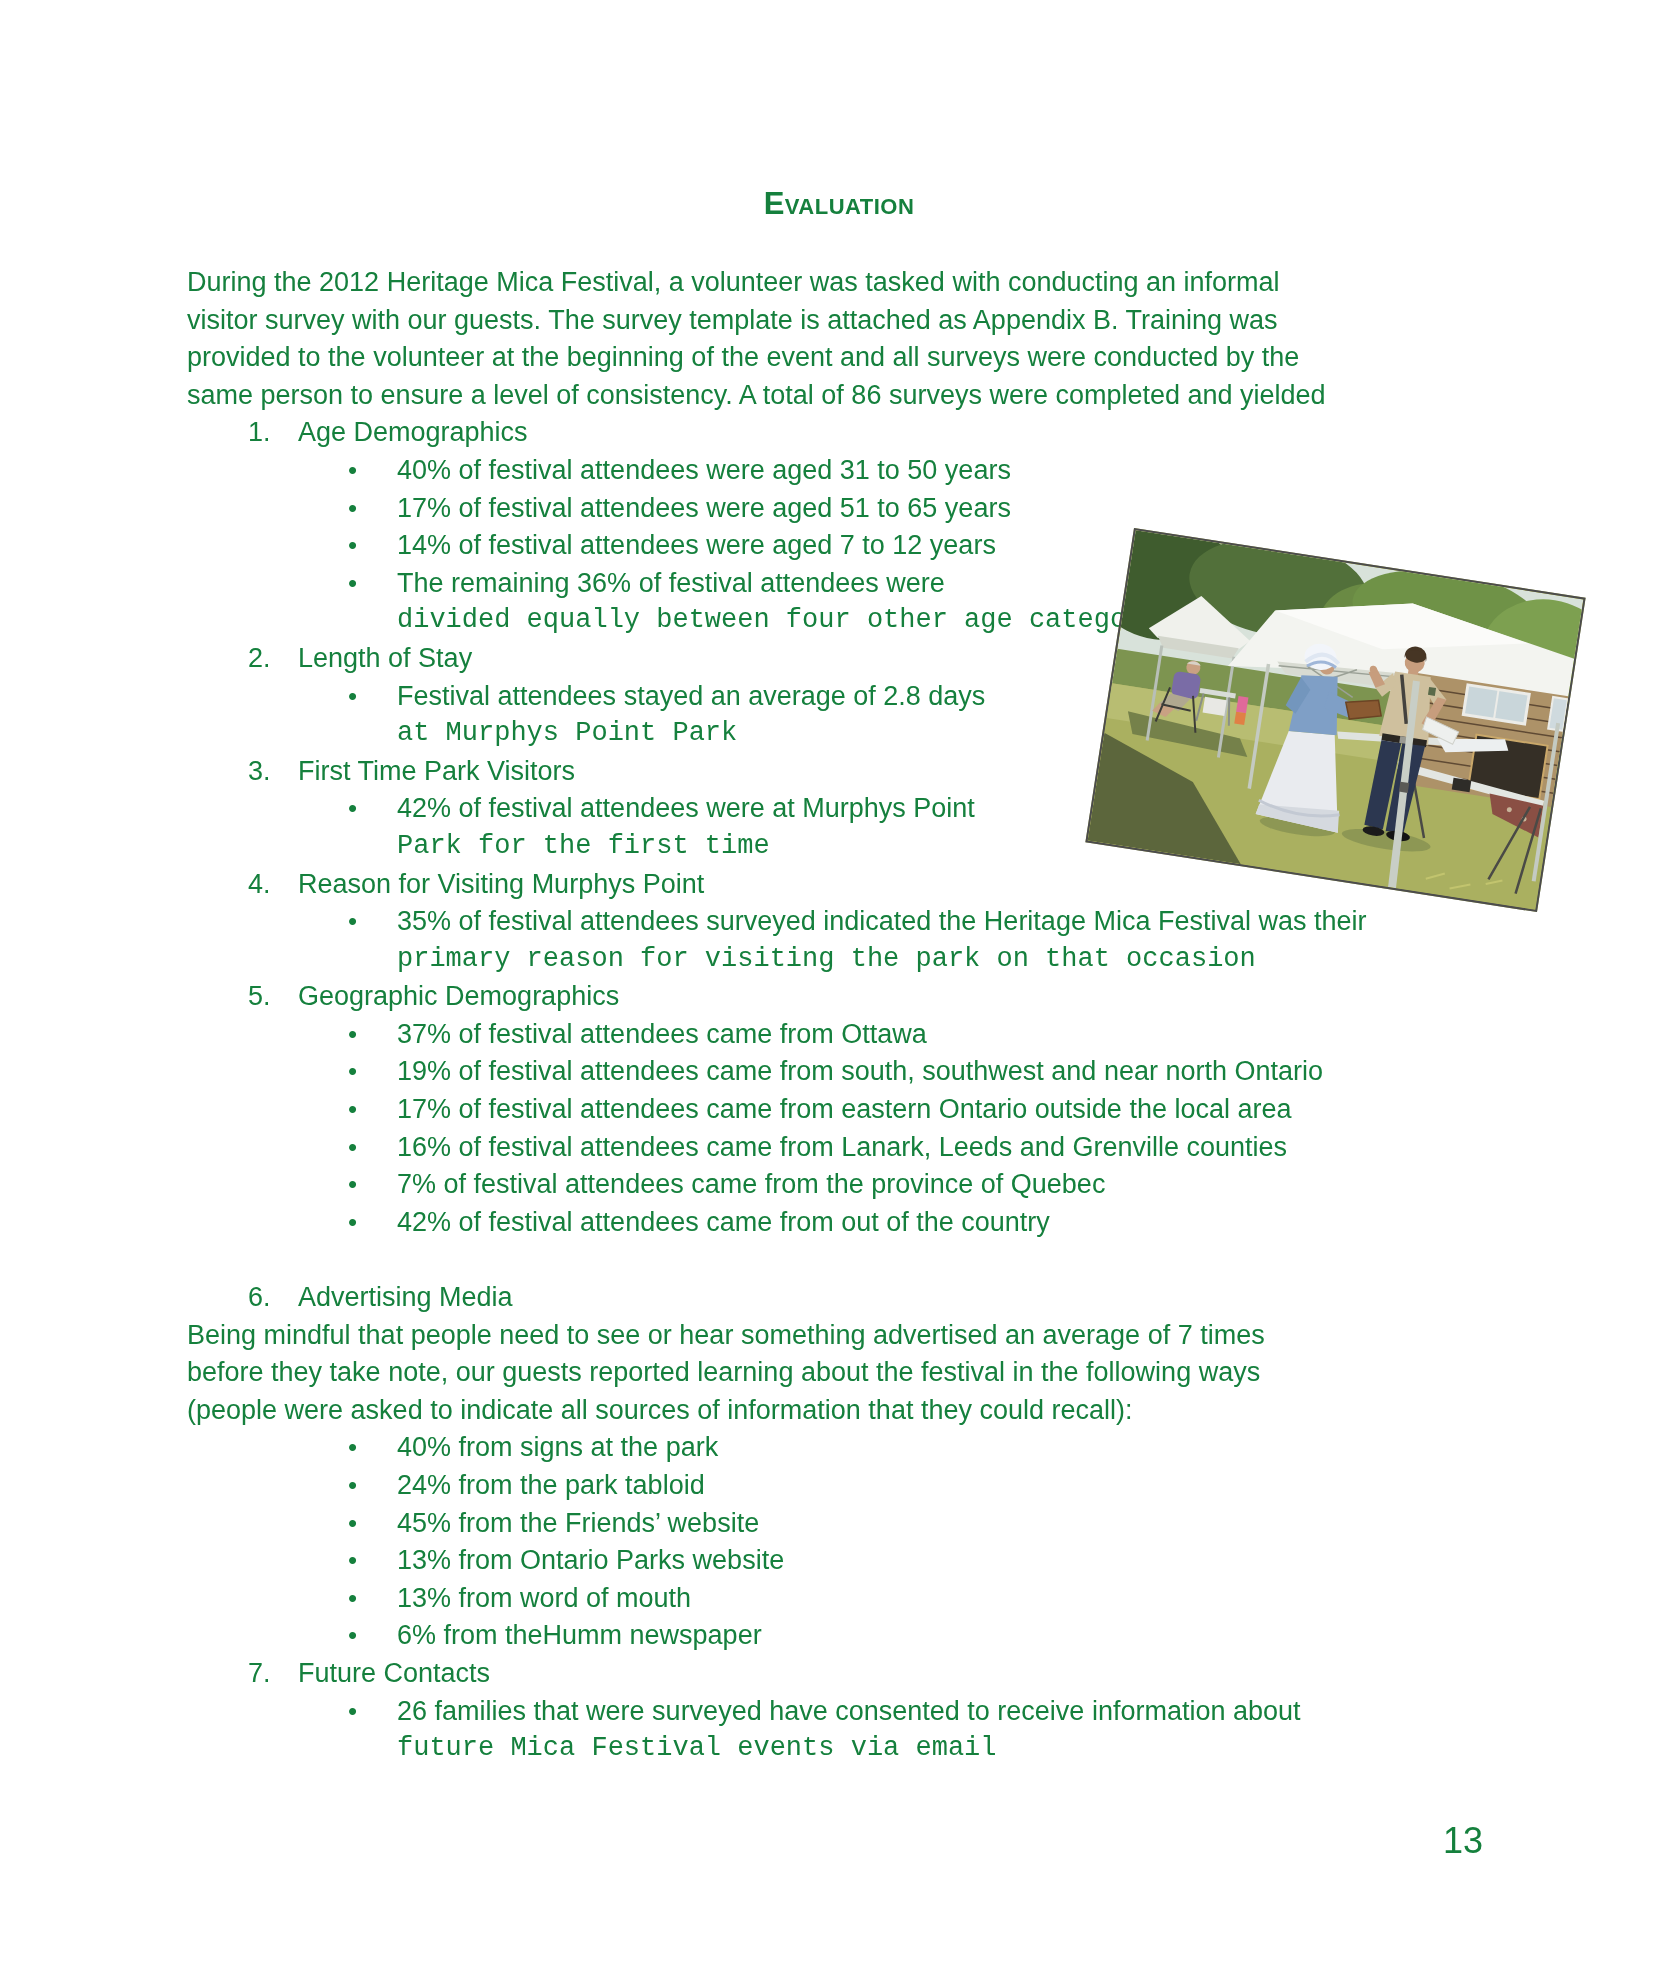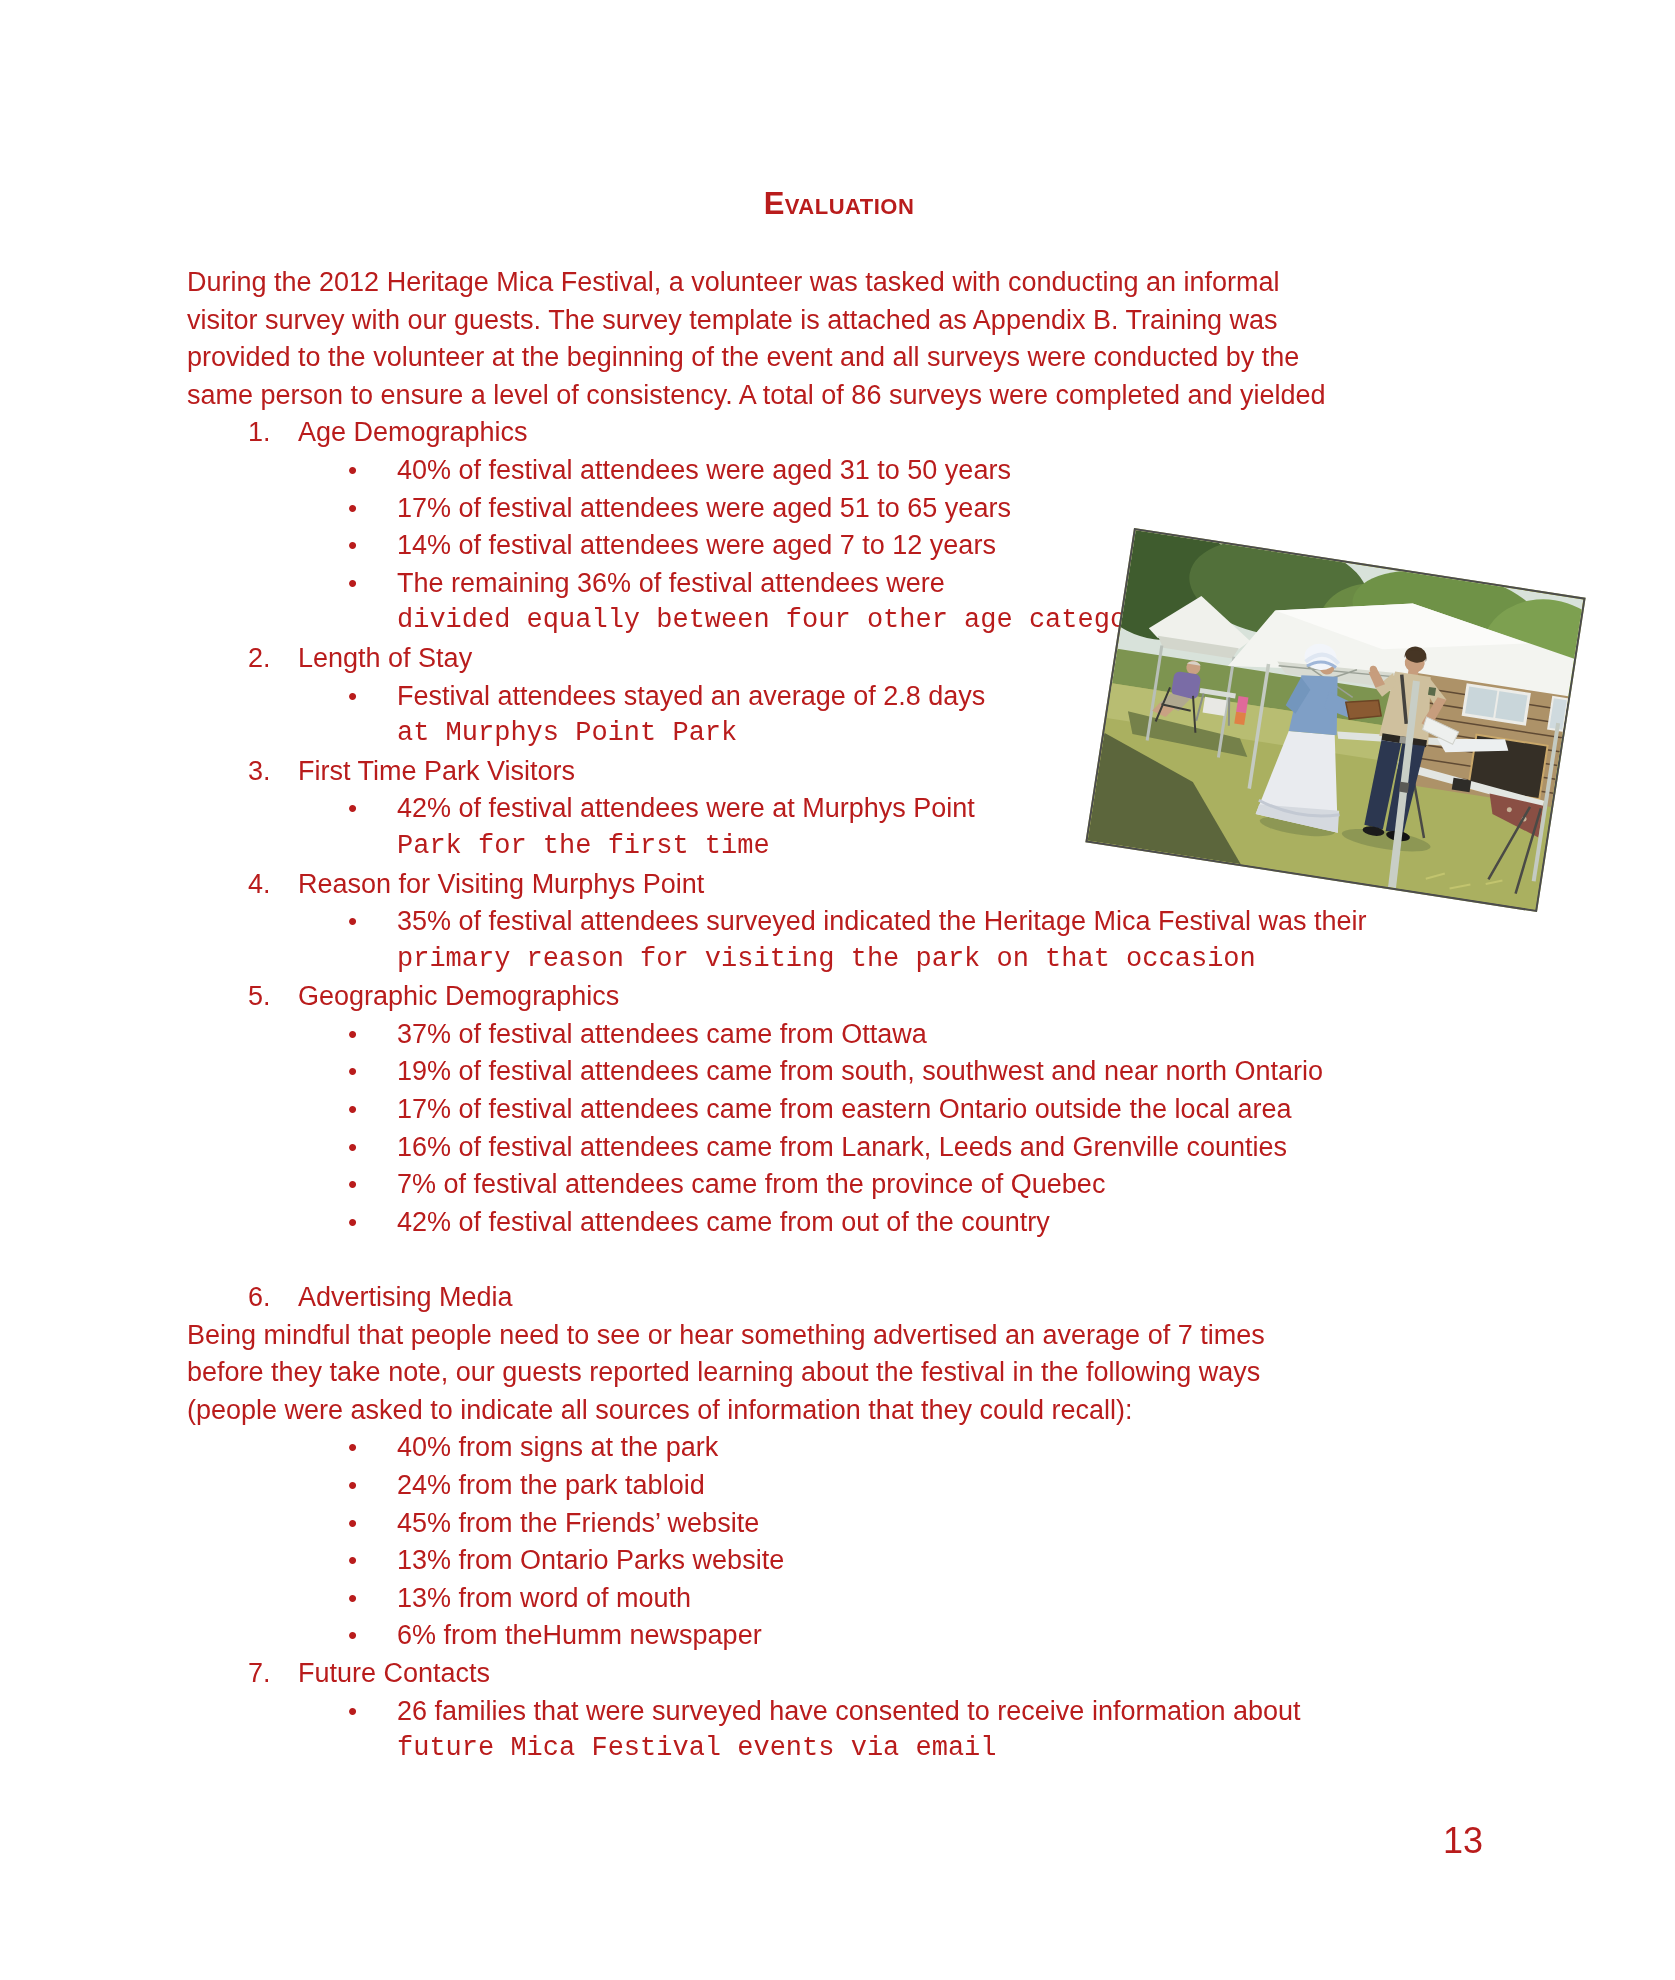--- a/index.html
+++ b/index.html
@@ -1,18 +1,18 @@
 <!DOCTYPE html>
 <html><head>
 <meta charset="utf-8">
 <style>
   html,body{margin:0;padding:0;background:#e8e8e8;}
   .page{
     position:relative; width:1675px; height:1980px; background:#ffffff;
-    font-family:"Liberation Sans", sans-serif; color:#b91c1c; overflow:hidden;
+    font-family:"Liberation Sans", sans-serif; color:#15803d; overflow:hidden;
     margin:0 auto;
   }
   .doc-title{
     position:absolute; left:187px; top:186px; width:1304px;
     text-align:center; font-size:31px; font-weight:700;
     font-variant:small-caps; letter-spacing:.5px;
   }
   .text-column{
     position:absolute; left:187px; top:264px; width:1430px;
     font-size:27px; line-height:37.6px;

